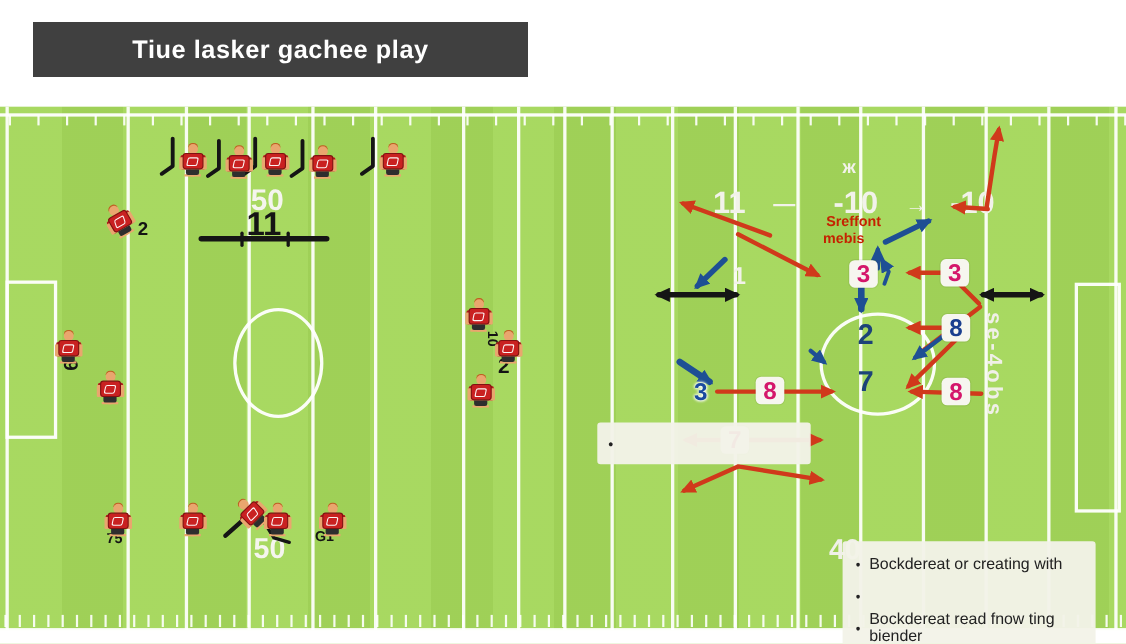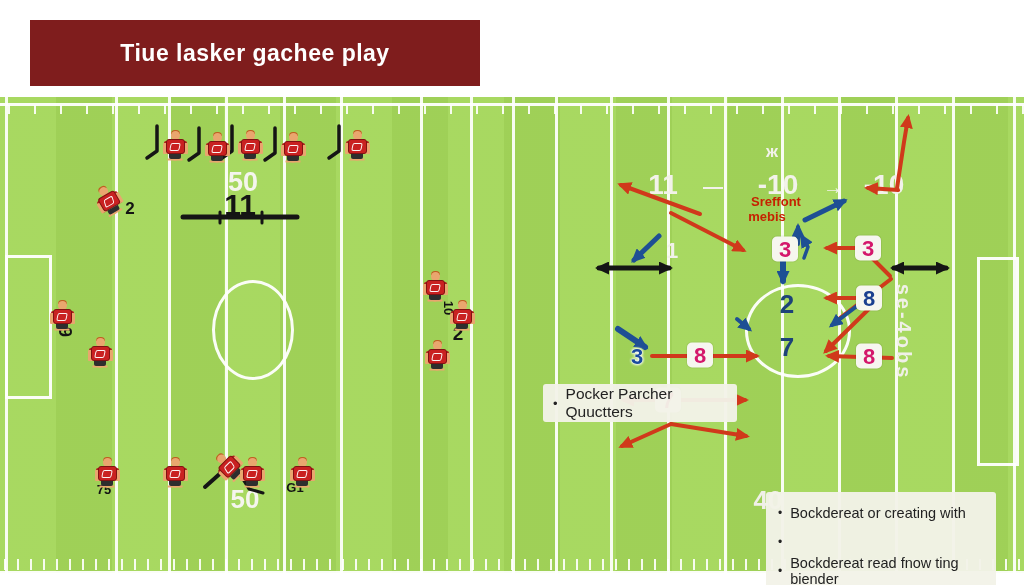--- a/index.html
+++ b/index.html
@@ -1,18 +1,18 @@
 <!DOCTYPE html>
 <html><head>
 <meta charset="utf-8">
 <style>
   html,body{margin:0;padding:0;background:#ffffff;font-family:"Liberation Sans",sans-serif;}
   .canvas{position:relative;width:1024px;height:585px;overflow:hidden;background:#fff;}
   
-  .hdr{position:absolute;top:20px;height:66px;background:#7f1d1d;color:#fff;
+  .hdr{position:absolute;top:20px;height:50px;background:#404040;color:#fff;
        display:flex;flex-direction:column;align-items:center;justify-content:center;line-height:1.25;}
   .hdr-title{font-weight:bold;font-size:23px;letter-spacing:.5px;}
   .hdr-sub{font-size:14.5px;color:#efefec;}
   #hdr-left{left:30px;width:450px;}
   #hdr-right{left:545px;width:445px;}
   
   #field{position:absolute;left:0;top:97px;width:1024px;height:476px;background:#a4d75a;
          background-image:repeating-linear-gradient(90deg,rgba(255,255,255,0.045) 0 56px,rgba(0,0,0,0.03) 56px 112px);}
   .vline{position:absolute;top:0;bottom:0;width:2.5px;background:rgba(255,255,255,.92);}
   .hline{position:absolute;left:0;right:0;height:3px;background:rgba(255,255,255,.95);}
@@ -421,21 +421,20 @@
           <div class="p-body">
             <div class="p-mark"></div>
           </div>
           <div class="p-legs"></div>
         </div>
       </div>
 
     <div id="boxes">
       <div class="notebox" id="qb-note">
         <span class="b">•</span>
-        <span>Pocker Parcher Quuctters</span>
       </div>
       <div class="notebox" id="coach-box">
         <div class="bullet-line">
           <span class="b">•</span>
           <span>Bockdereat or creating with</span>
         </div>
         <div class="bullet-line">
           <span class="b">•</span>
         </div>
         <div class="bullet-line">

